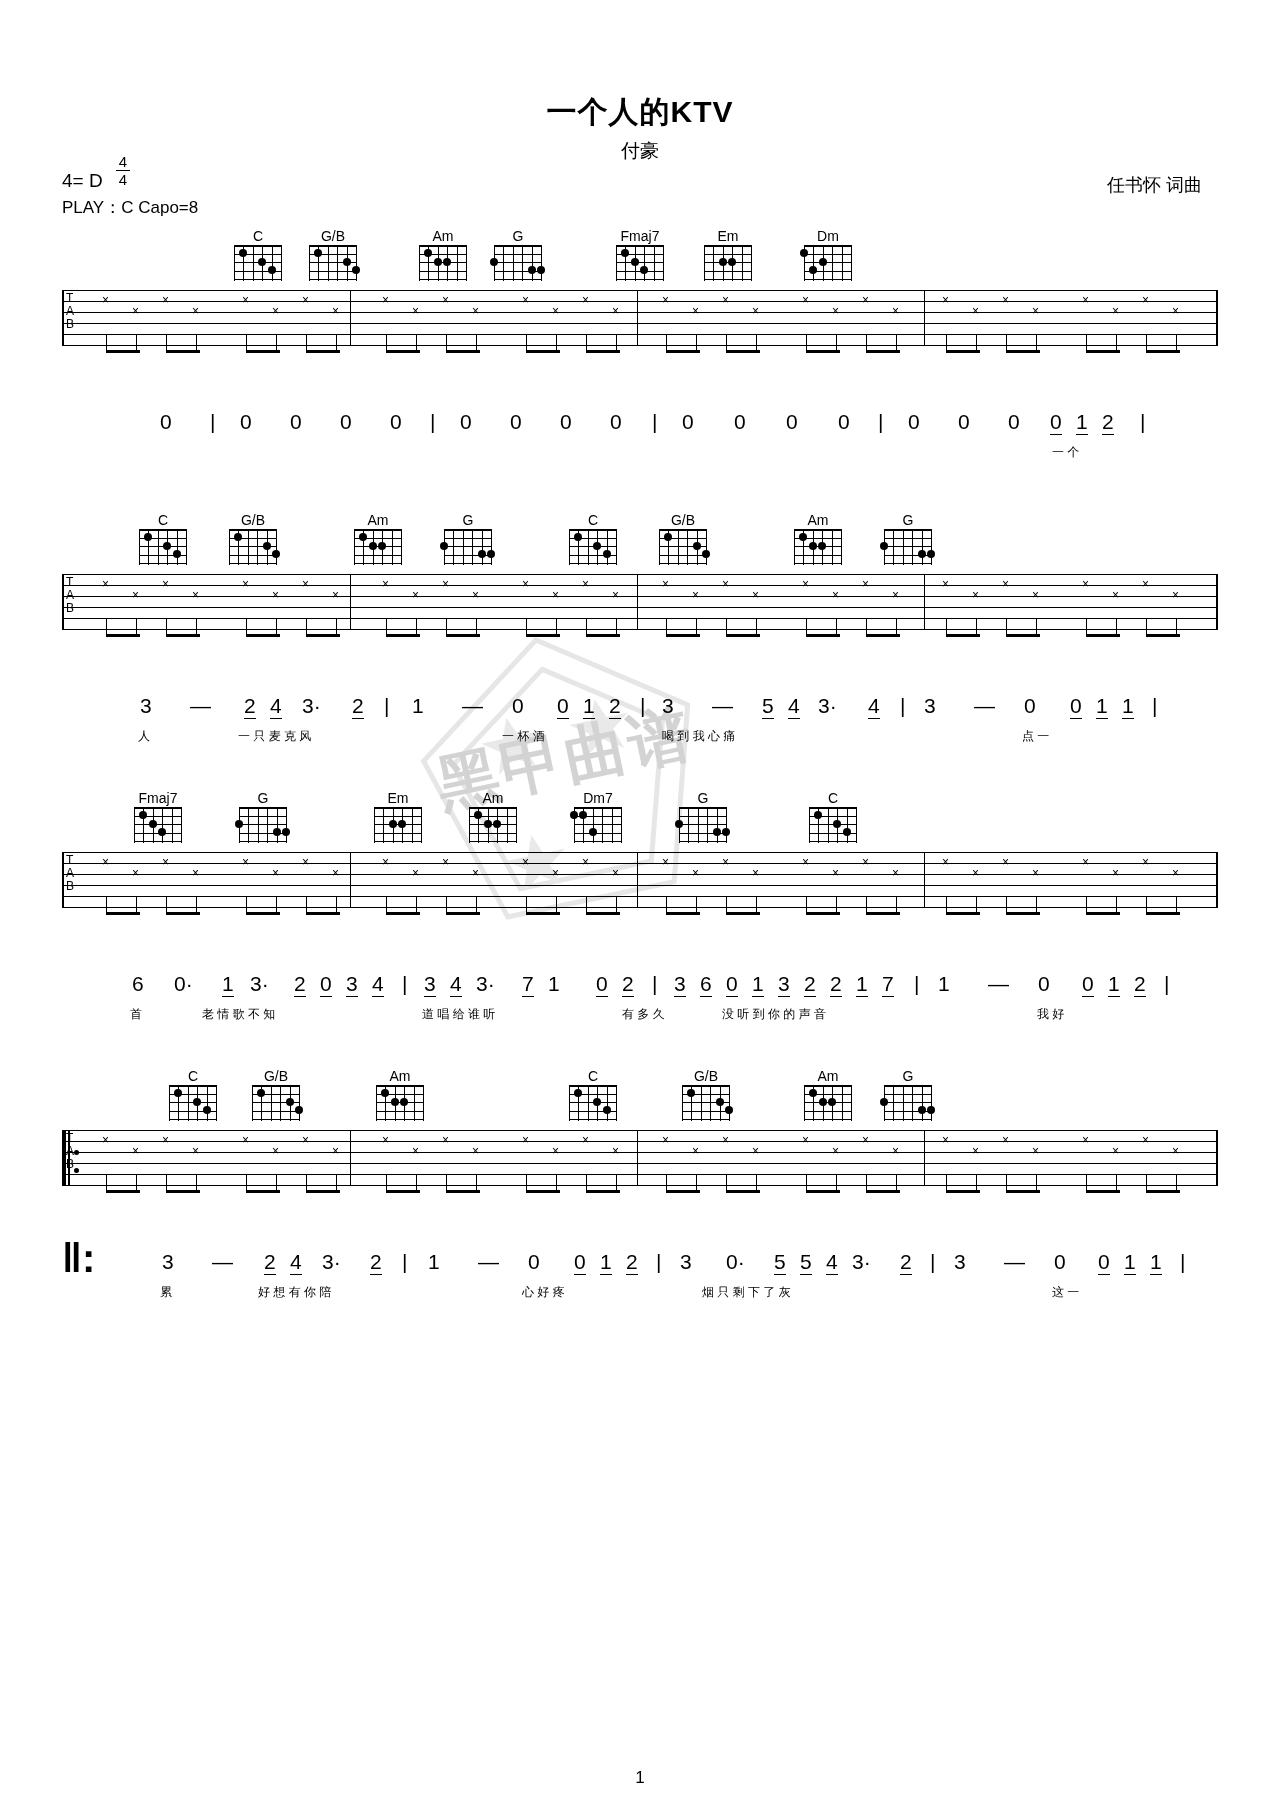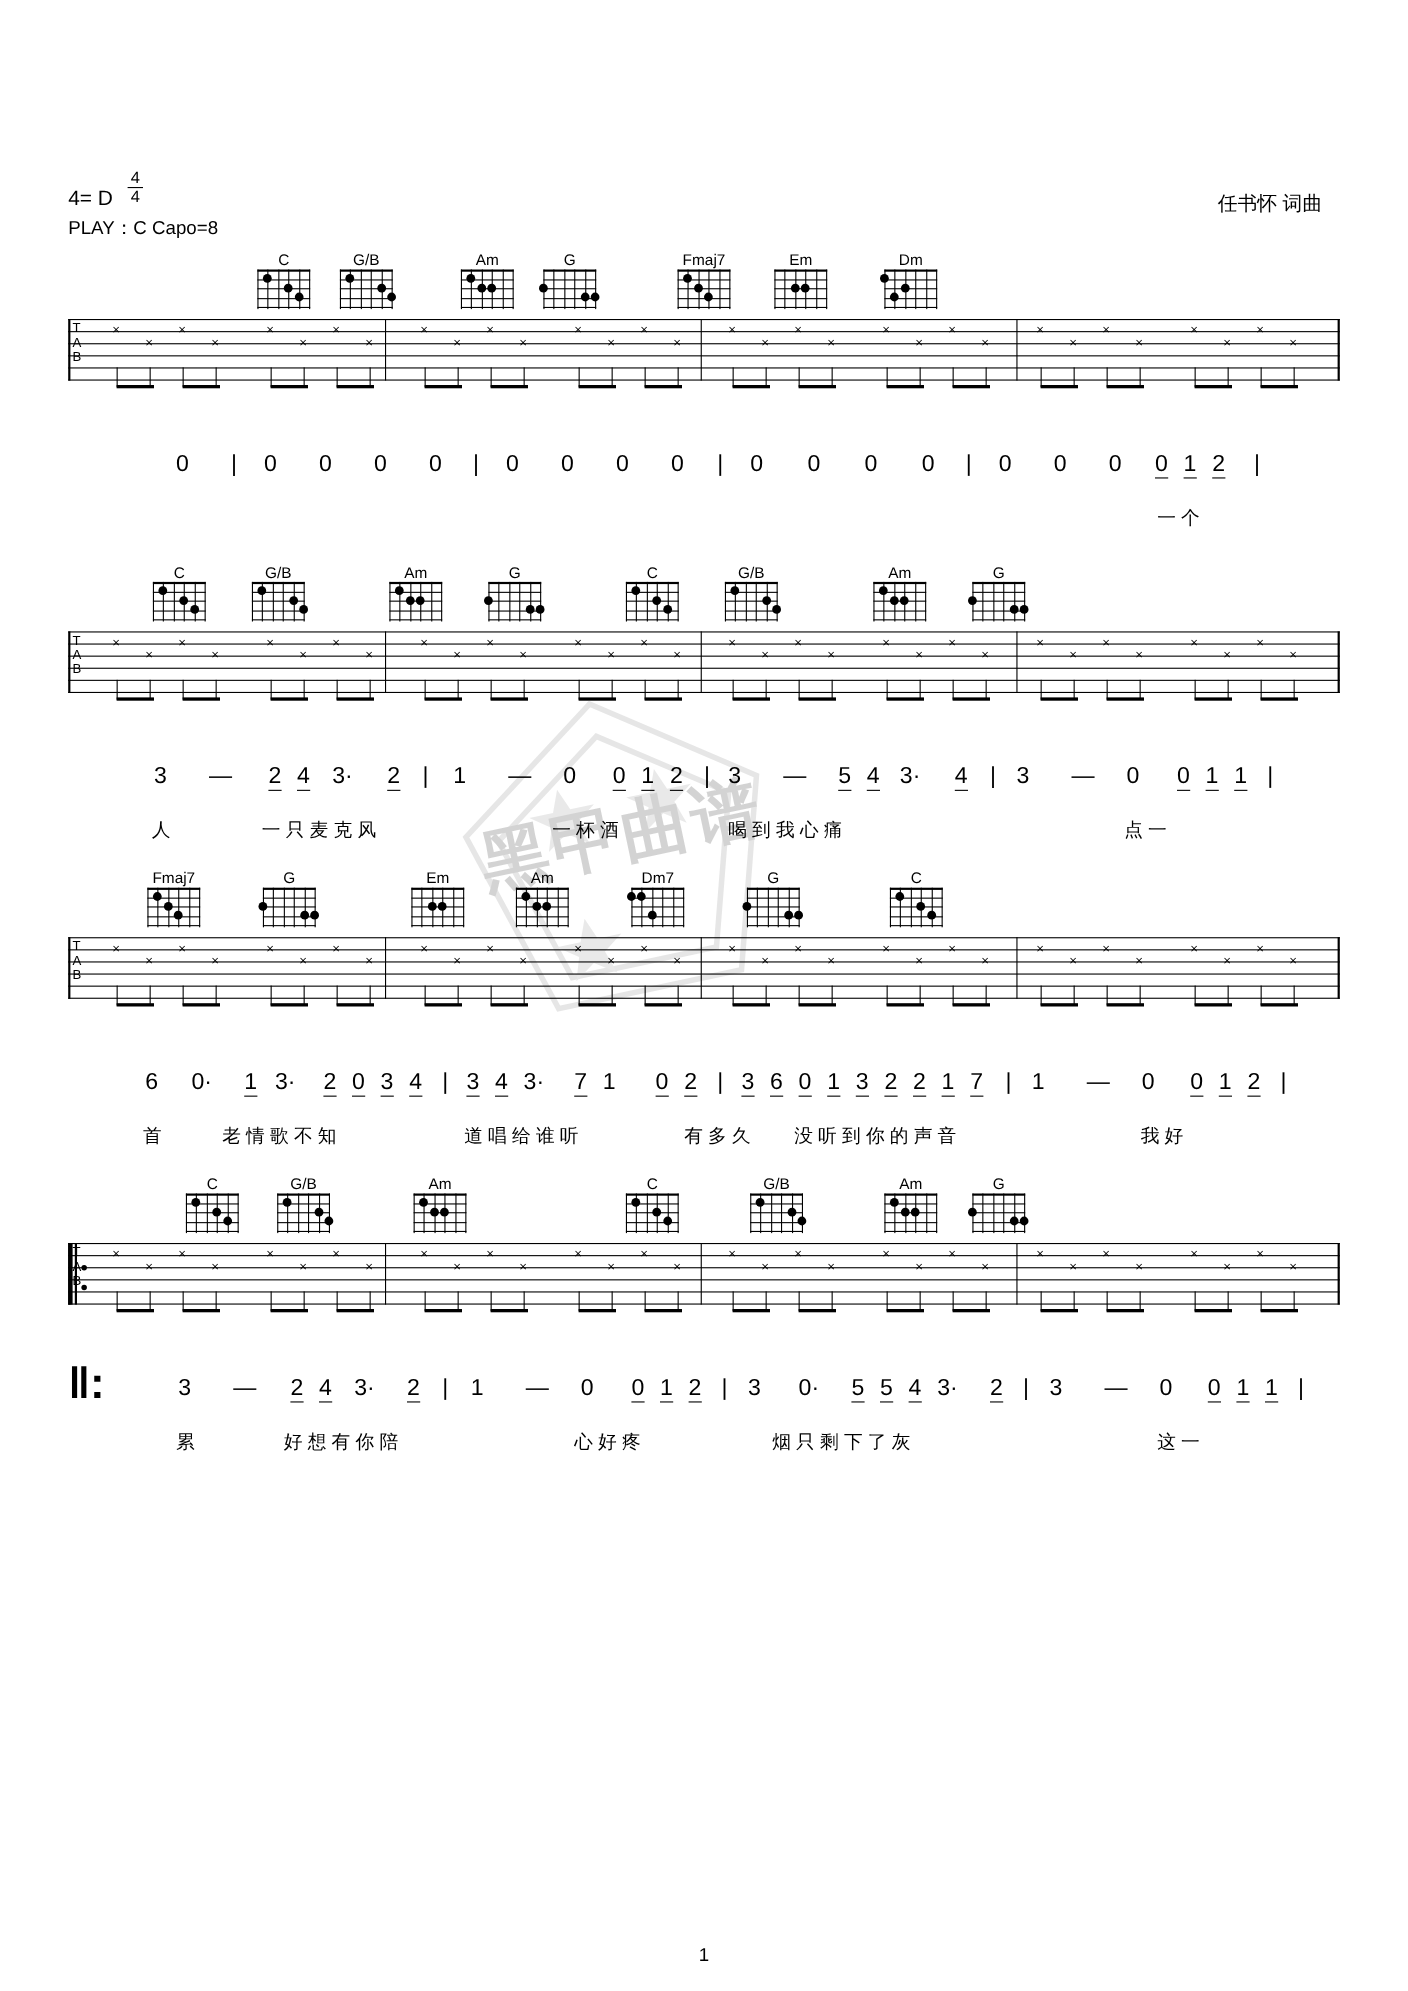--- a/index.html
+++ b/index.html
@@ -59,36 +59,38 @@
   .tabword{position:absolute;left:4px;top:2px;font-size:12px;line-height:13px;letter-spacing:1px;}
   .barline{position:absolute;top:0;width:1px;height:64px;background:#000;}
   .xmark{position:absolute;font-size:12px;line-height:10px;}
   .stem{position:absolute;width:1px;background:#000;}
   .beam{position:absolute;height:2.5px;background:#000;}
 
   
   .jianpu{position:absolute;left:62px;width:1156px;height:34px;font-size:21px;}
   .jp{position:absolute;top:0;white-space:nowrap;}
   .jp .u{border-bottom:1.5px solid #000;padding-bottom:1px;}
-  .lyrics{position:absolute;left:62px;width:1156px;height:26px;font-size:17px;margin-top:15px;}
+  .lyrics{position:absolute;left:62px;width:1156px;height:26px;font-size:12px;}
   .ly{position:absolute;top:0;white-space:nowrap;}
 
   .repeat-open{position:absolute;width:10px;height:64px;}
   .repeat-open .thick{position:absolute;left:0;top:0;width:4px;height:64px;background:#000;}
   .repeat-open .thin{position:absolute;left:6px;top:0;width:1.5px;height:64px;background:#000;}
   .repeat-open .d1{position:absolute;left:12px;top:20px;width:5px;height:5px;border-radius:50%;background:#000;}
   .repeat-open .d2{position:absolute;left:12px;top:38px;width:5px;height:5px;border-radius:50%;background:#000;}
 
   .repeat-sign{position:absolute;font-size:40px;line-height:40px;font-weight:bold;}
 </style>
 </head>
 <body>
 
 <div class="sheet">
 
+  <div class="title">一个人的KTV</div>
+  <div class="composer">付豪</div>
 
   <div class="key-line">
     <span>4= D</span>
     <span class="meter">
       <span class="num">4</span>
       <span class="bar"></span>
       <span class="num">4</span>
     </span>
   </div>
 

